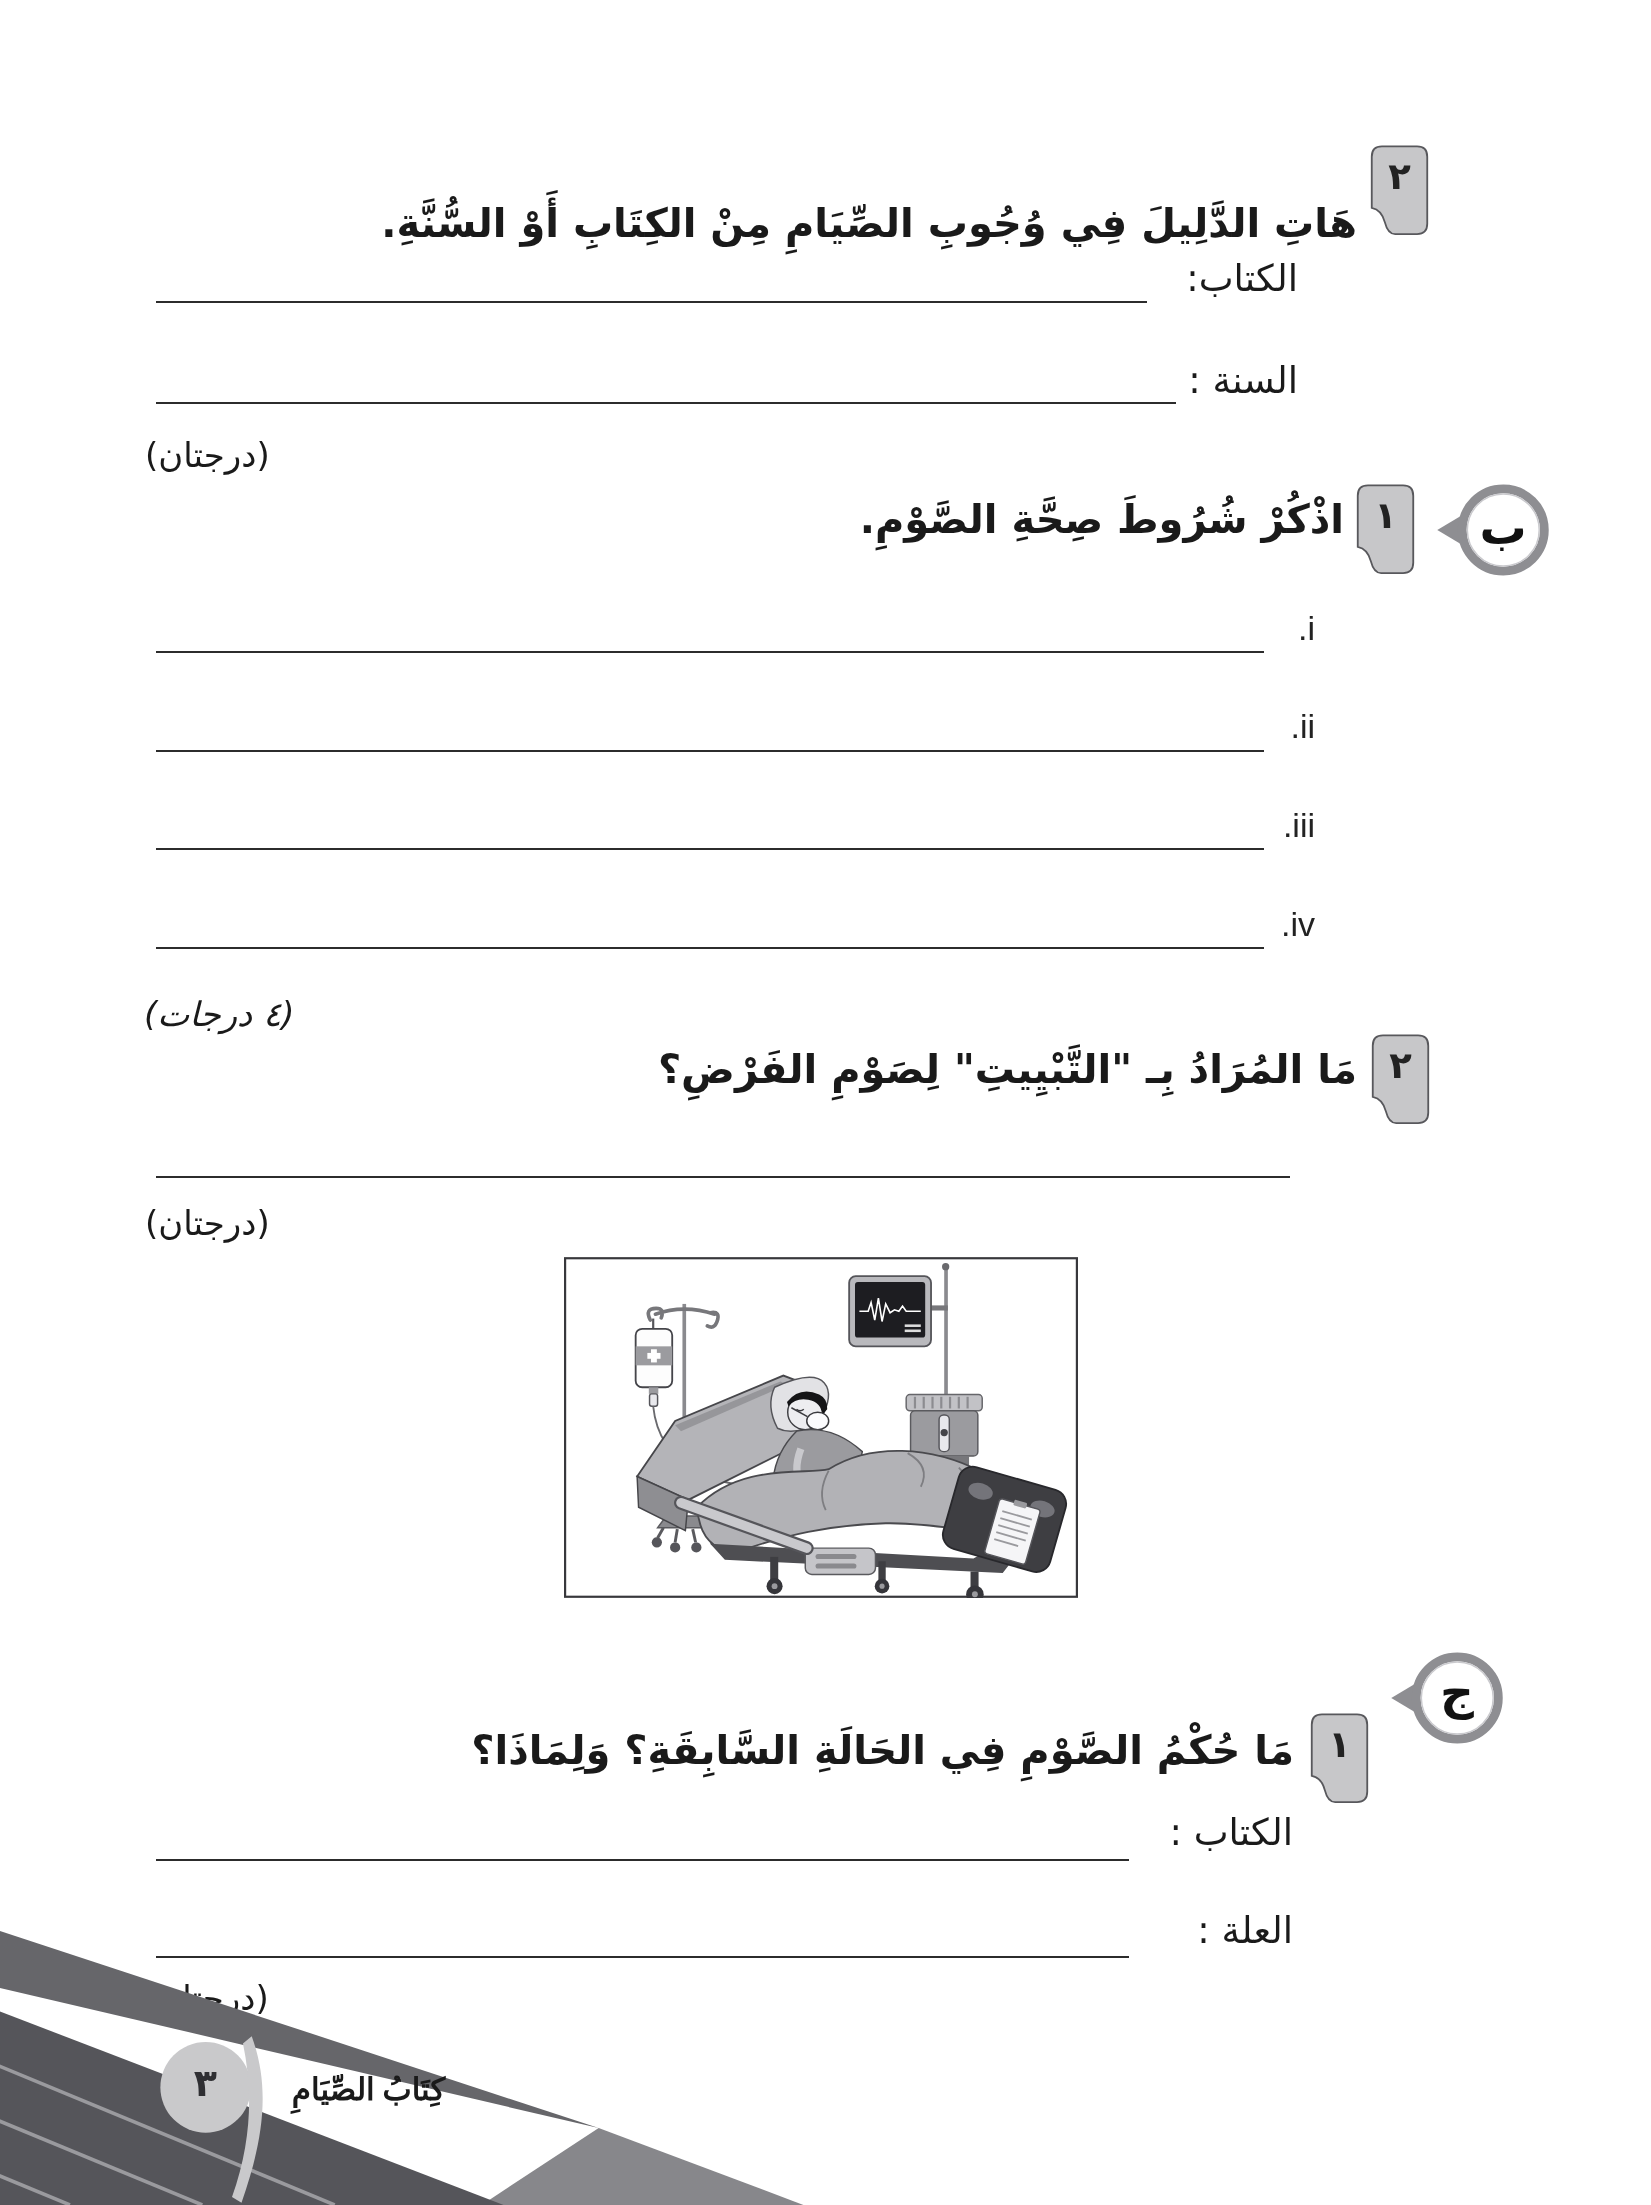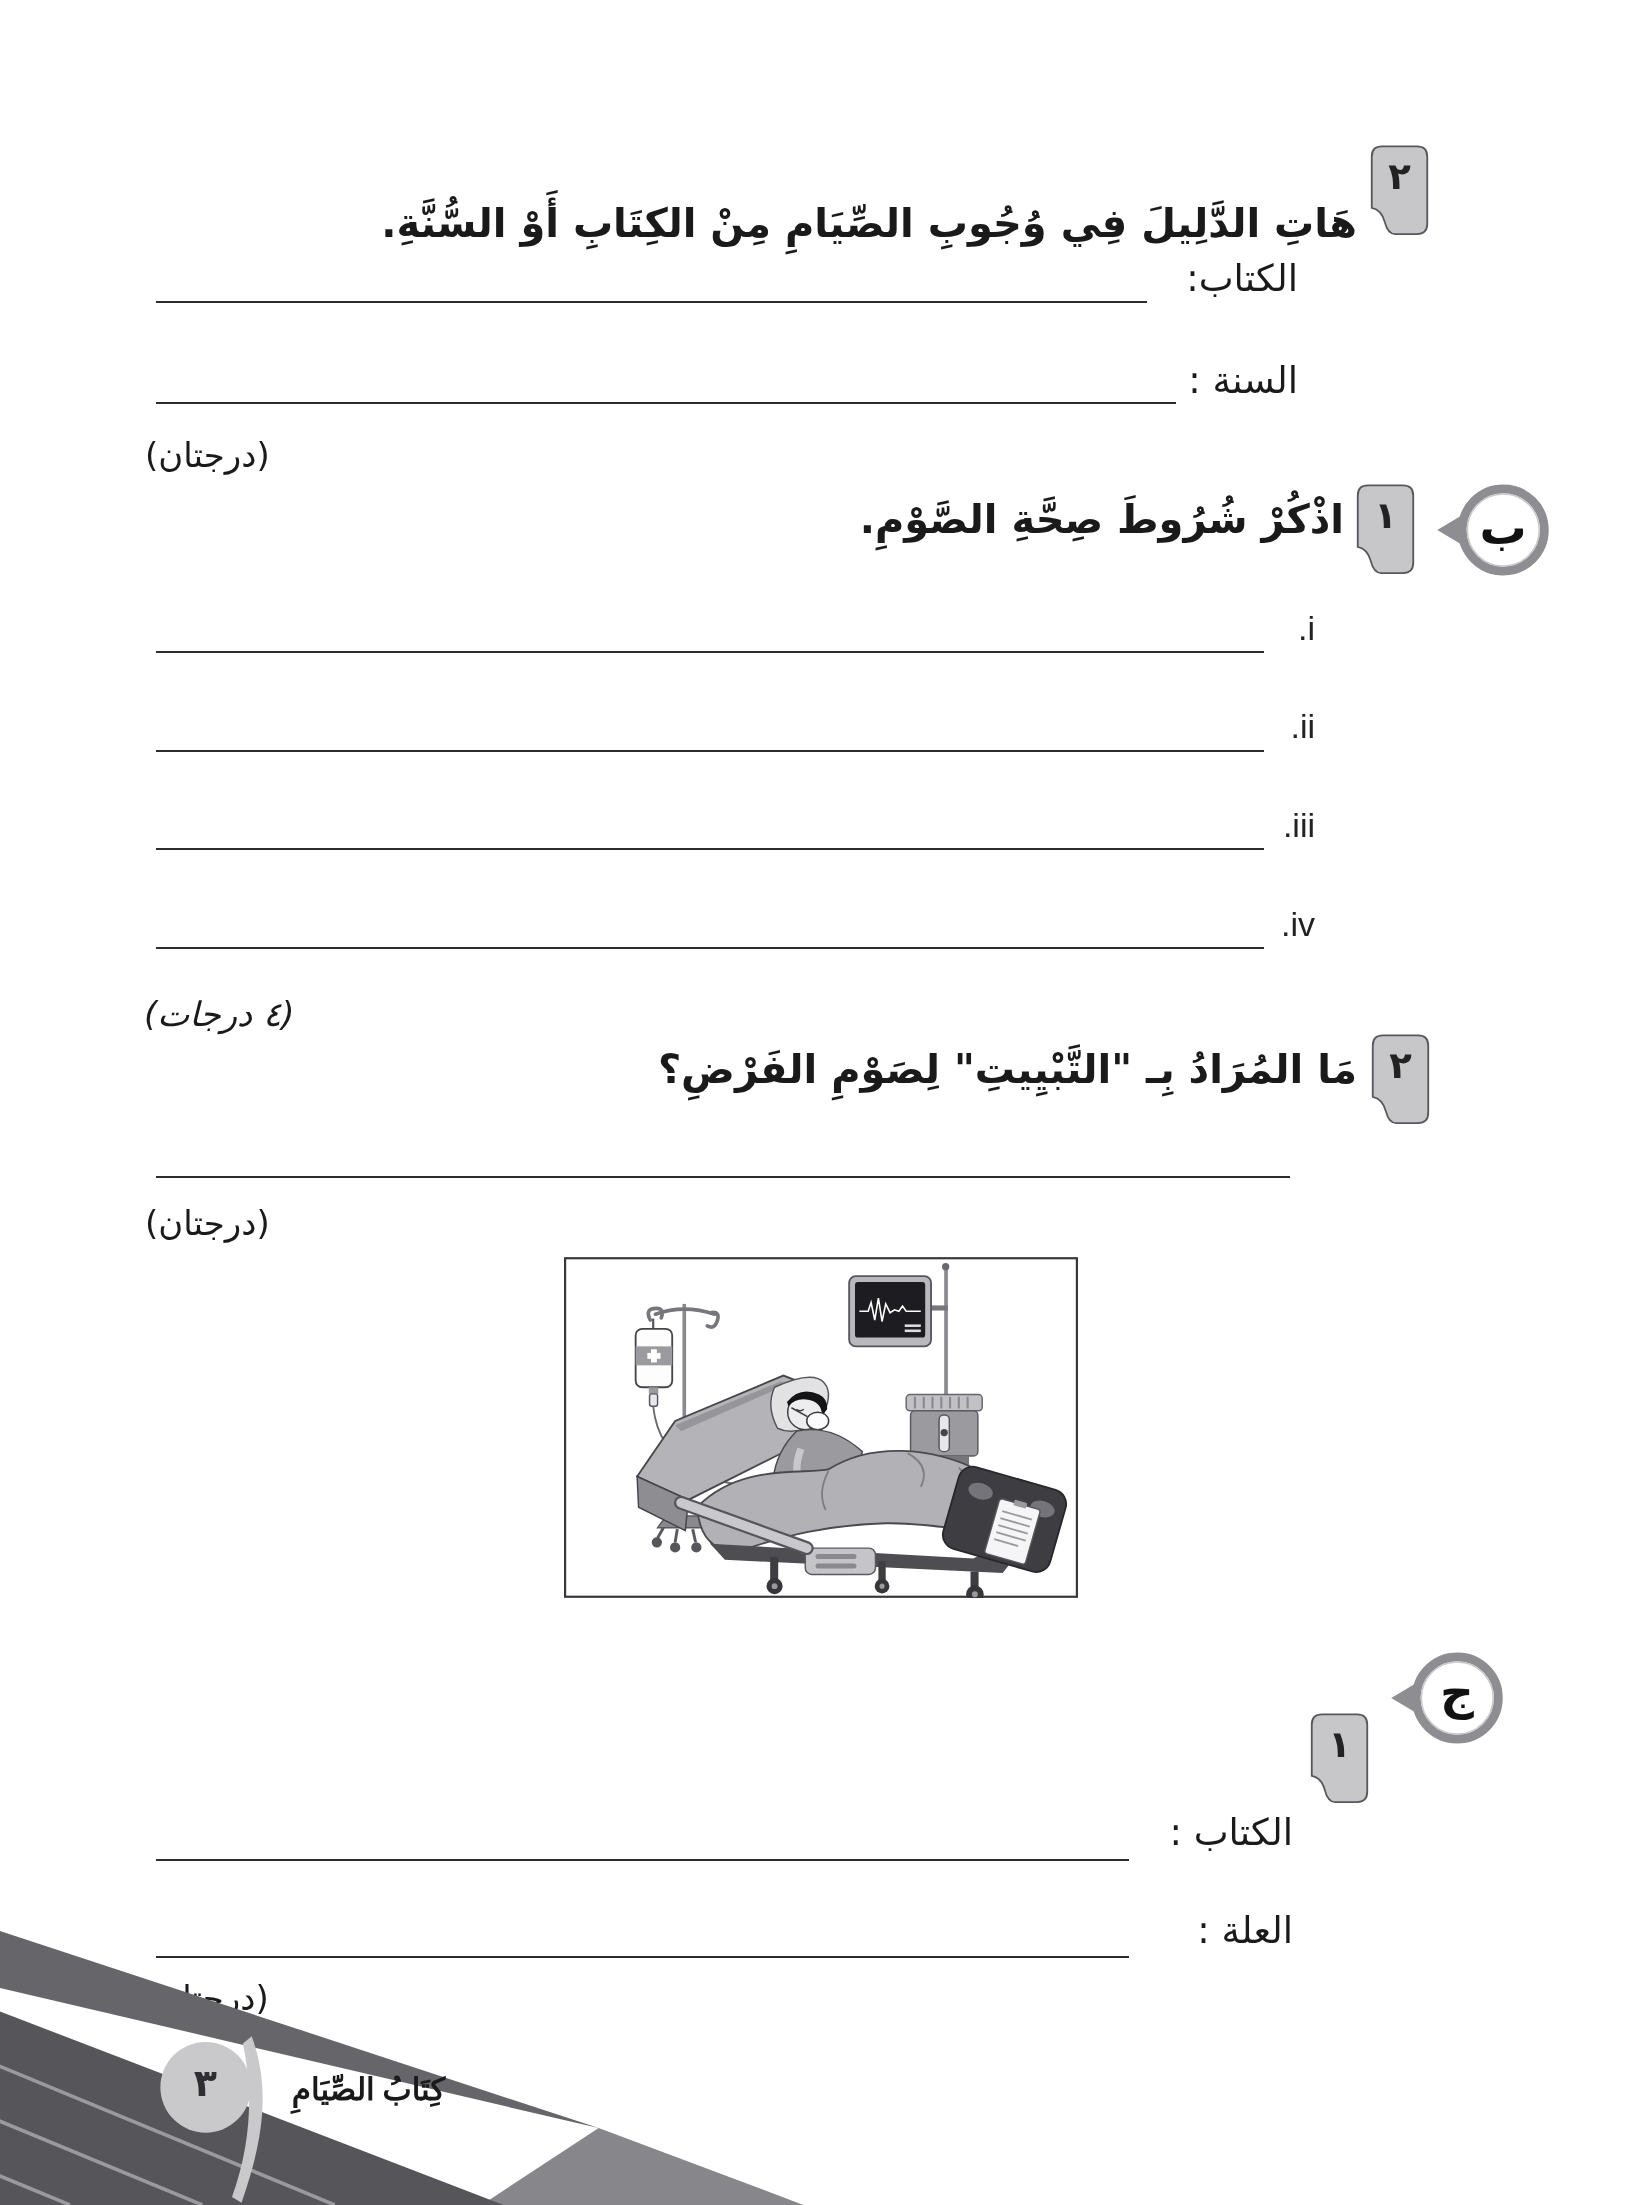--- a/index.html
+++ b/index.html
@@ -226,20 +226,21 @@
     </svg>
     <div class="letter" style="left:35px;top:22px;">ج</div>
   </div>
 
   <div class="abs numbox" style="left:1311px;top:1713px;">
     <svg viewBox="0 0 80 126">
       <path d="M16 2 H64 Q78 2 78 16 V108 Q78 122 64 122 H34 C26 122 22 114 20 106 C17 94 12 88 2 86 L2 16 Q2 2 16 2 Z" fill="var(--number-box-fill)" stroke="#58585c" stroke-width="2.5"></path>
     </svg>
     <div class="num">١</div>
   </div>
+  <div class="abs qtext" style="right:357px;top:1720px;">مَا حُكْمُ الصَّوْمِ فِي الحَالَةِ السَّابِقَةِ؟ وَلِمَاذَا؟</div>
 
   <div class="abs label" style="right:358px;top:1807px;">الكتاب :</div>
   <div class="abs ansline" style="left:157px;top:1859px;width:973px;"></div>
 
   <div class="abs label" style="right:358px;top:1905px;text-align:center;">العلة  :</div>
   <div class="abs ansline" style="left:157px;top:1956px;width:973px;"></div>
 
   <div class="abs marks" style="left:145px;top:1976px;">(درجتان)</div>
 
   <div class="abs" style="left:0;top:1894px;width:841px;height:311px;">

